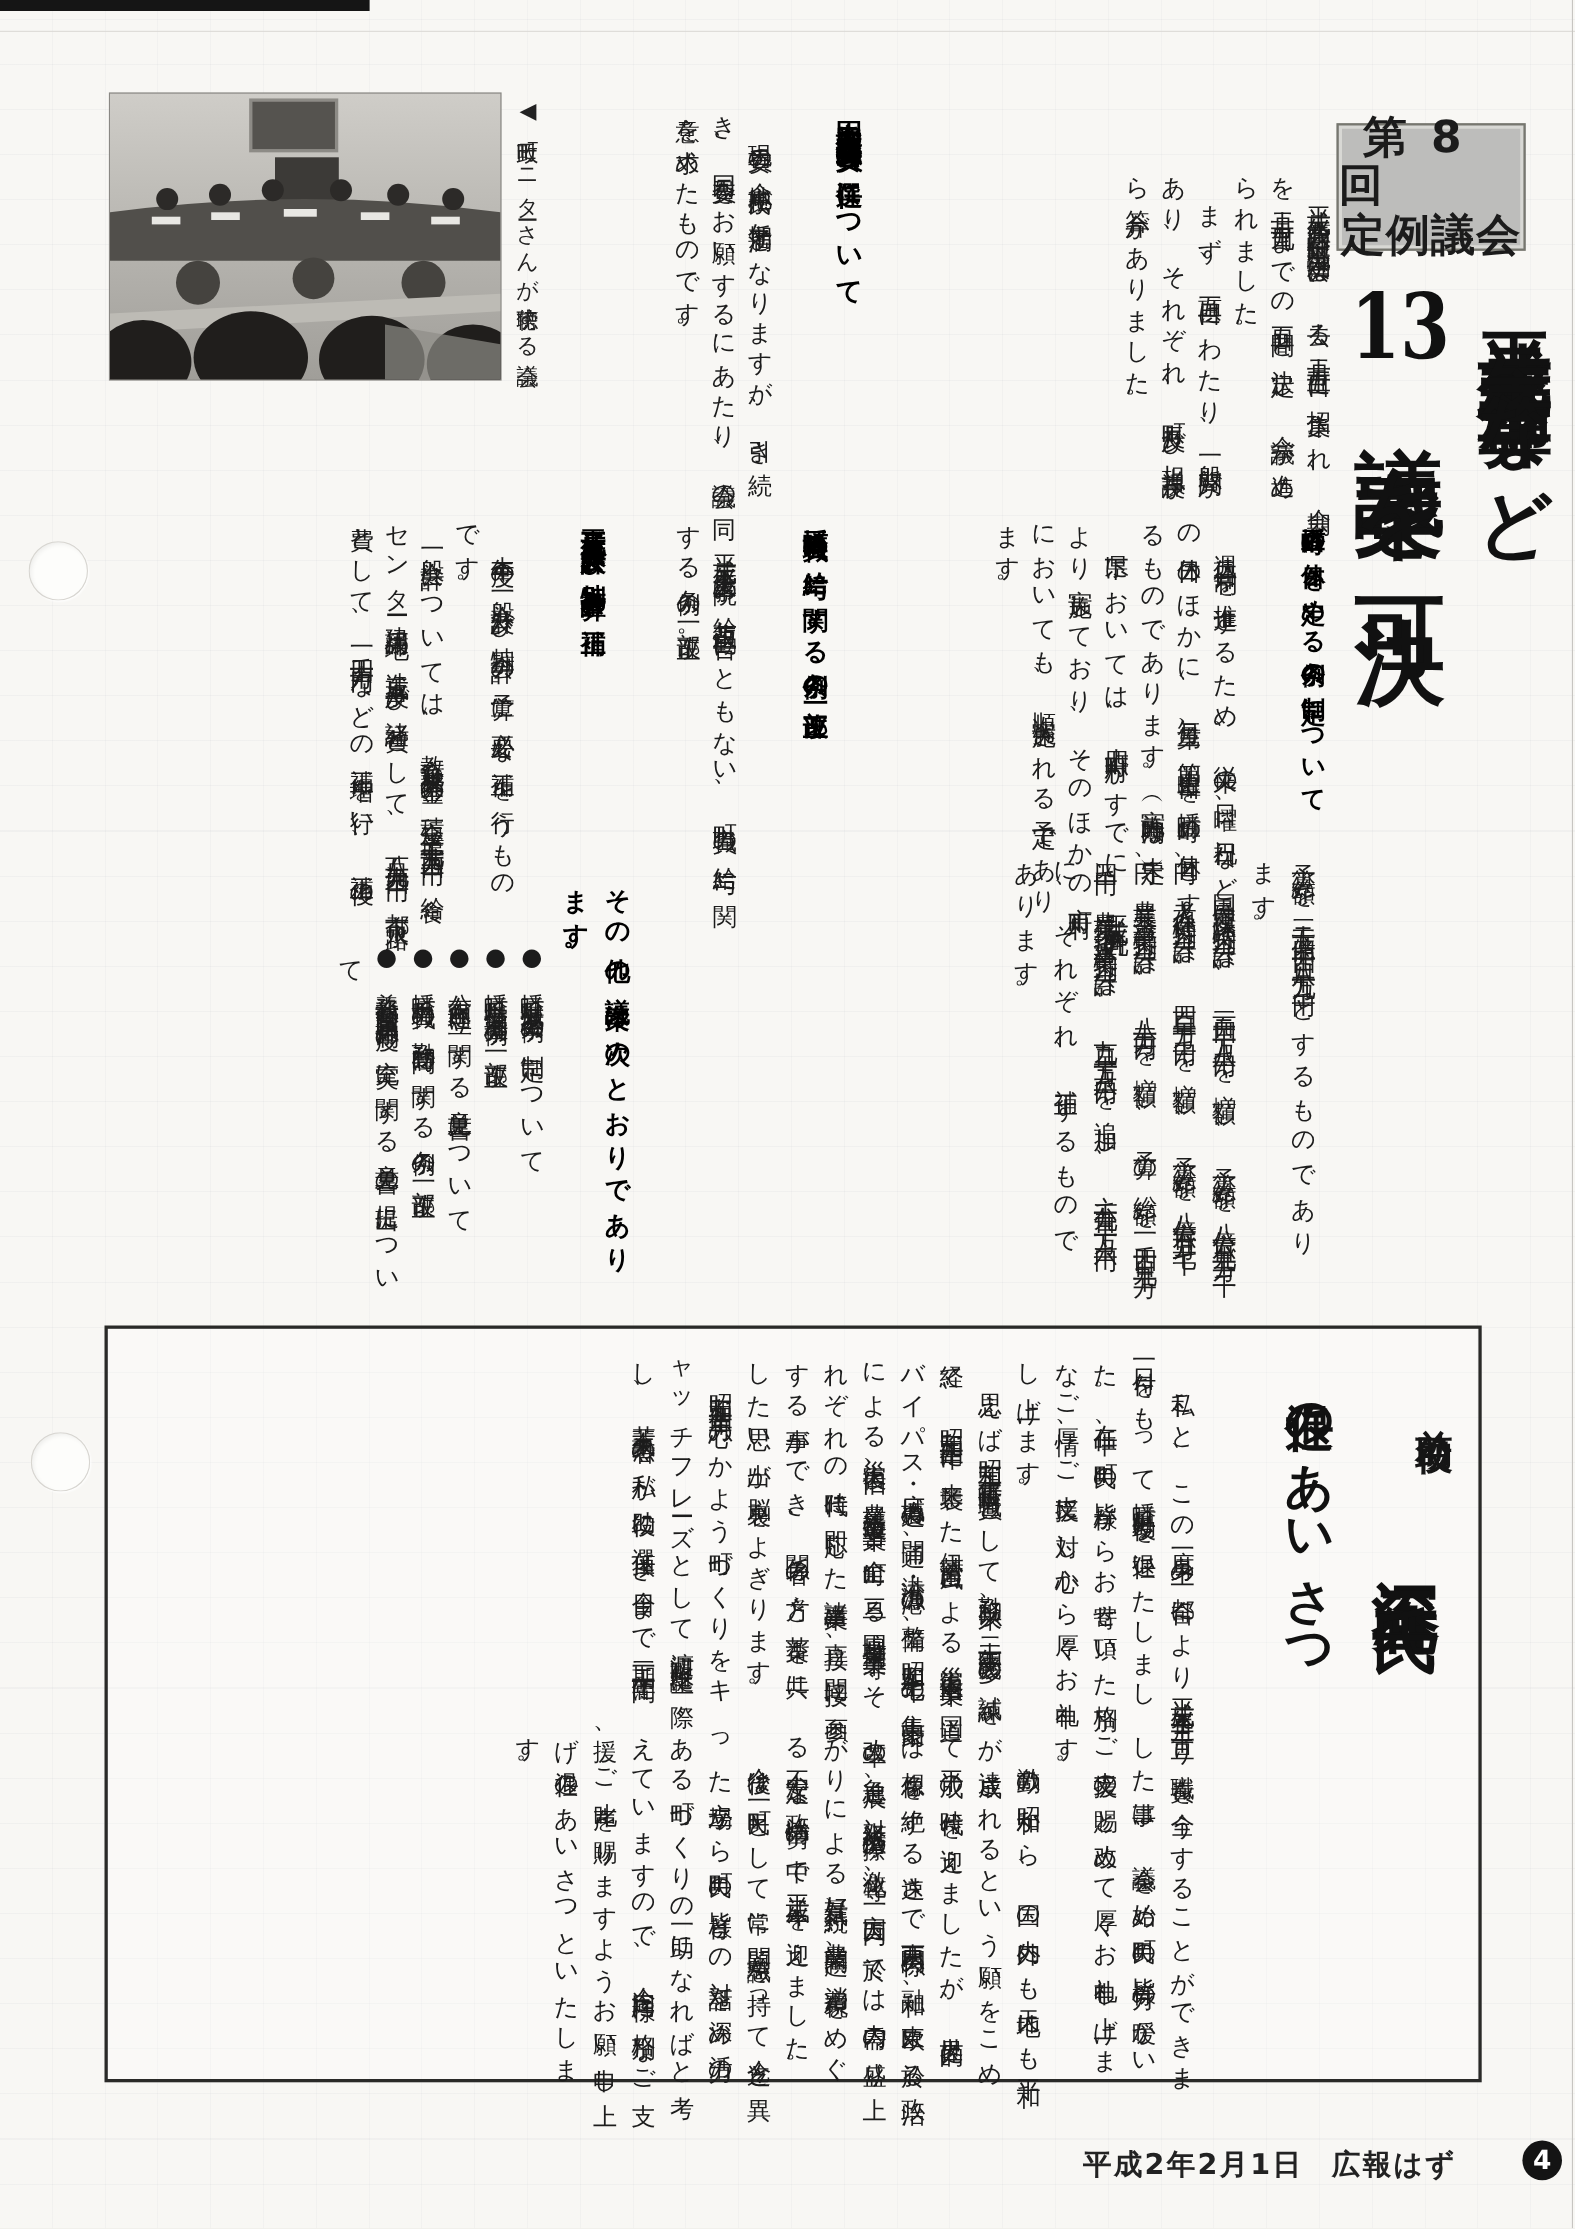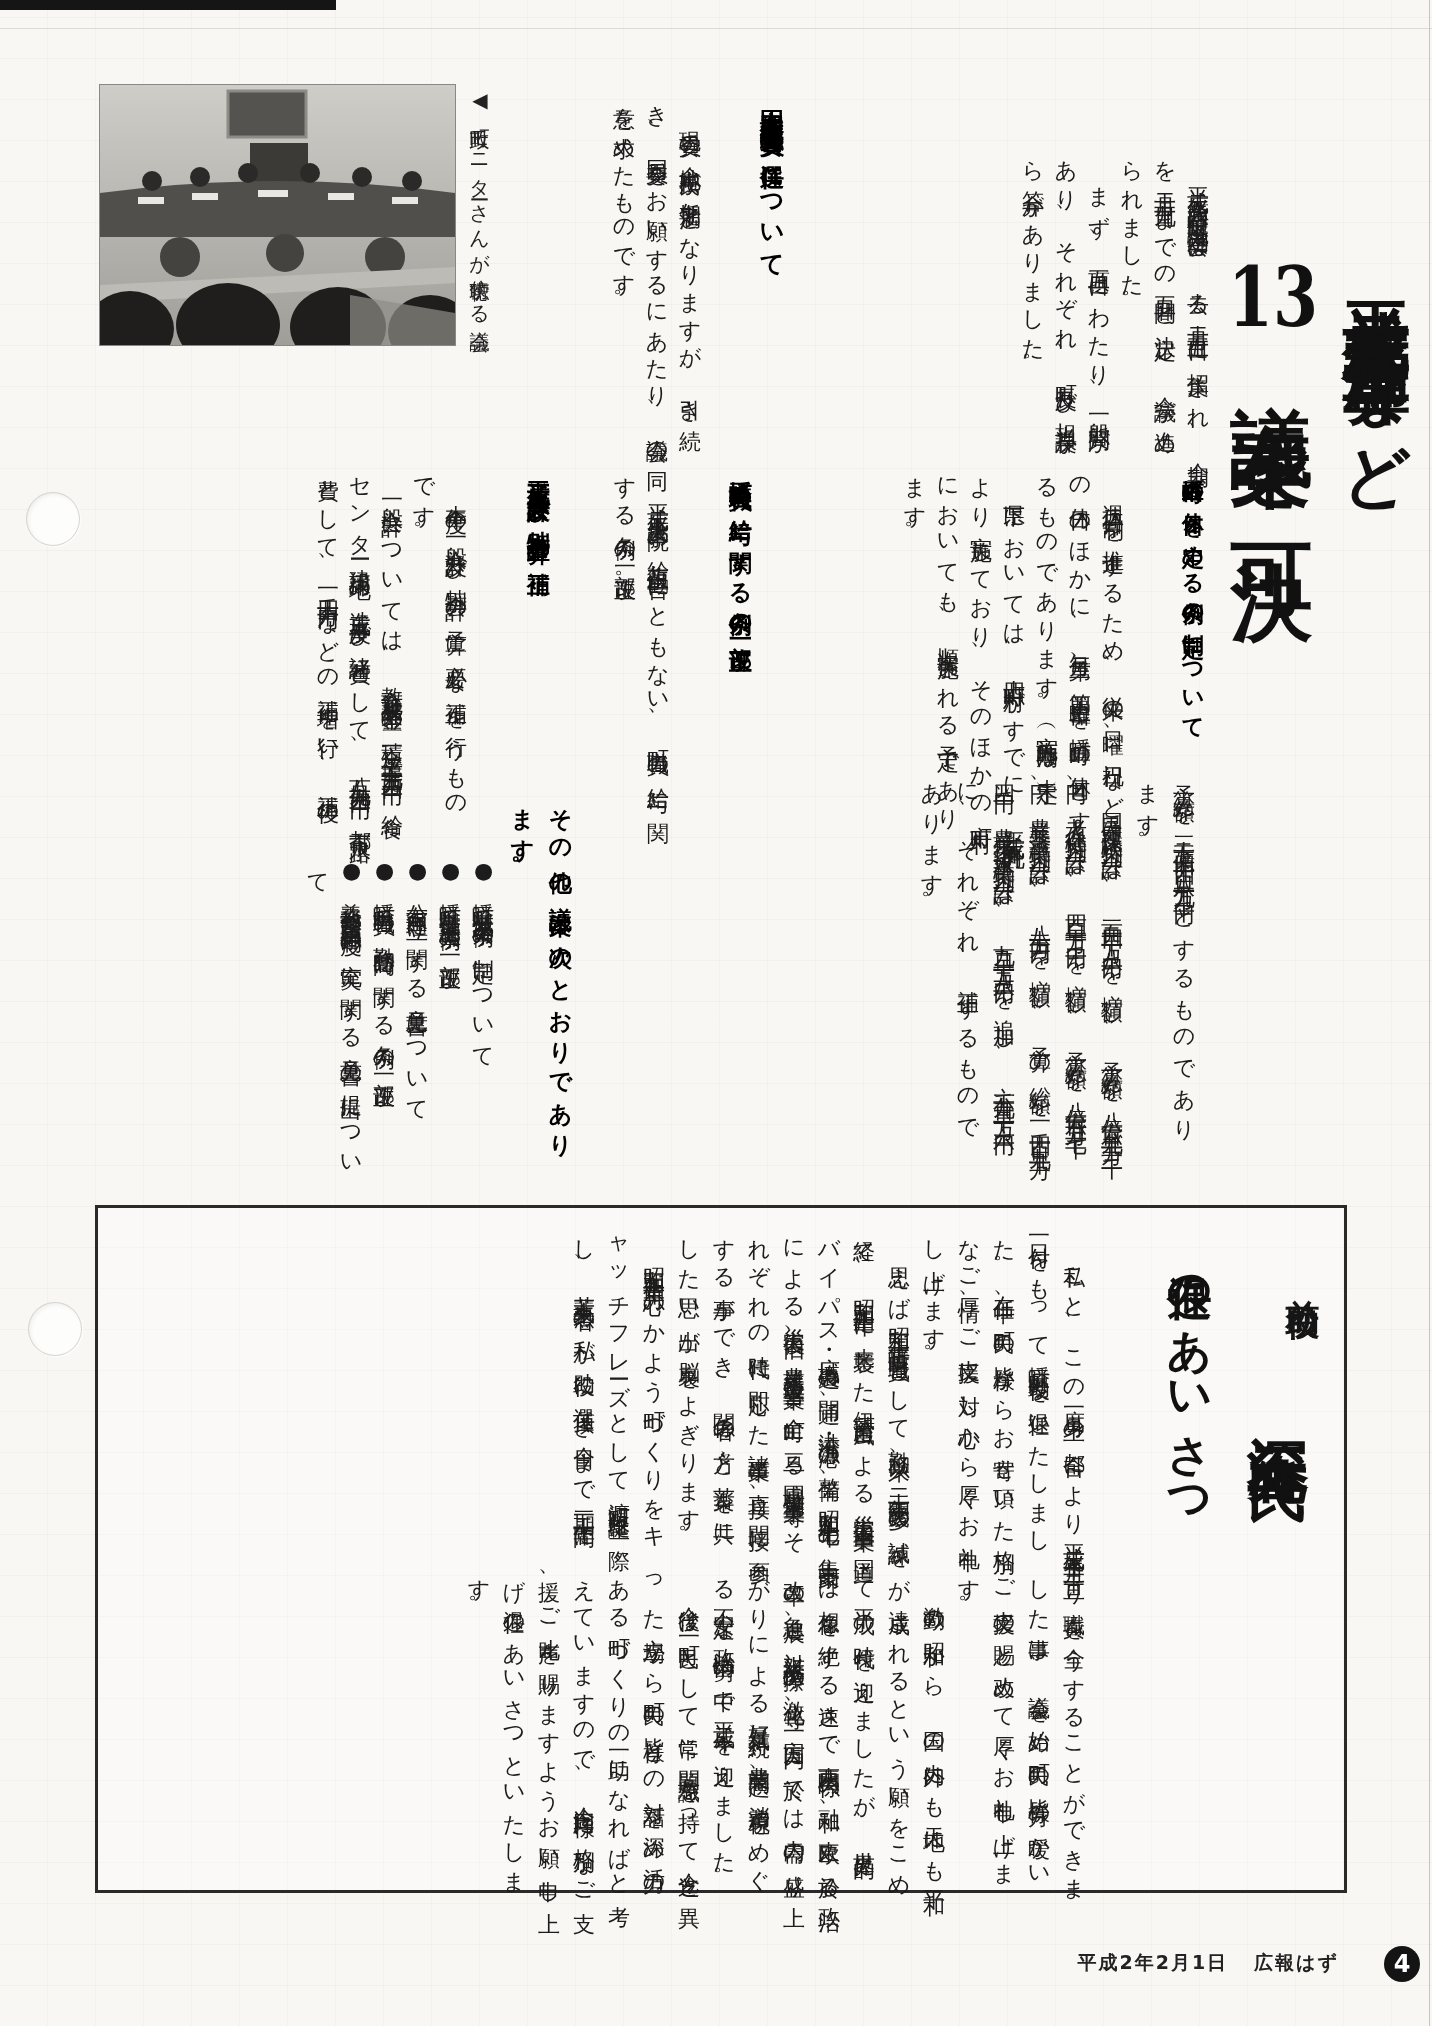--- a/index.html
+++ b/index.html
@@ -66,39 +66,43 @@
   .res-role{right:106px;top:1272px;height:120px;font-family:"DejaVu Sans",sans-serif;
             font-weight:bold;font-size:34px;letter-spacing:4px;color:#161616;}
   .res-name{right:112px;top:1388px;height:340px;font-family:"DejaVu Sans",sans-serif;
             font-weight:bold;font-size:62px;letter-spacing:5px;color:#111;}
   .res-title{right:212px;top:1240px;height:336px;font-family:"DejaVu Sans",sans-serif;
              font-weight:bold;font-size:44px;letter-spacing:3px;color:#111;}
   .res-band1{right:340px;top:1224px;height:336px;line-height:35px;}
   .res-band2{right:340px;top:1564px;height:336px;line-height:35px;}
 
   
-  .footer{position:absolute;right:93px;top:1950px;font-family:"DejaVu Sans",sans-serif;
-          font-size:19px;font-weight:bold;letter-spacing:2px;color:#222;}
+  .footer{position:absolute;right:108px;top:1950px;font-family:"DejaVu Sans",sans-serif;
+          font-size:26px;font-weight:bold;letter-spacing:2px;color:#222;}
   .footer .sp{display:inline-block;width:26px;}
   .page-num{position:absolute;left:1384px;top:1946px;width:36px;height:36px;border-radius:50%;
             background:#141414;color:#fff;font-family:"DejaVu Sans",sans-serif;font-weight:bold;
             font-size:24px;display:flex;align-items:center;justify-content:center;}
 </style>
 </head>
 <body>
 
 <div class="page">
 
   <div class="ghost-grid"></div>
   <div class="top-bar"></div>
   <div class="top-line"></div>
   <div class="right-edge"></div>
   <div class="hole h1"></div>
   <div class="hole h2"></div>
 
+  <div class="badge">
+    <div class="badge-l1">第8回</div>
+    <div class="badge-l2">定例議会</div>
+  </div>
 
   <div class="v headline-main">平成元年度補正予算など</div>
   <div class="v headline-sub"><span class="tcy">13</span><span>議案を可決</span></div>
 
   <div class="photo">
     <svg width="355" height="260" viewBox="0 0 355 260" xmlns="http://www.w3.org/2000/svg">
       <defs>
         <linearGradient id="wall" x1="0" y1="0" x2="0" y2="1">
           <stop offset="0" stop-color="#cfcdc8"></stop>
             <stop offset="1" stop-color="#a09e99"></stop>

